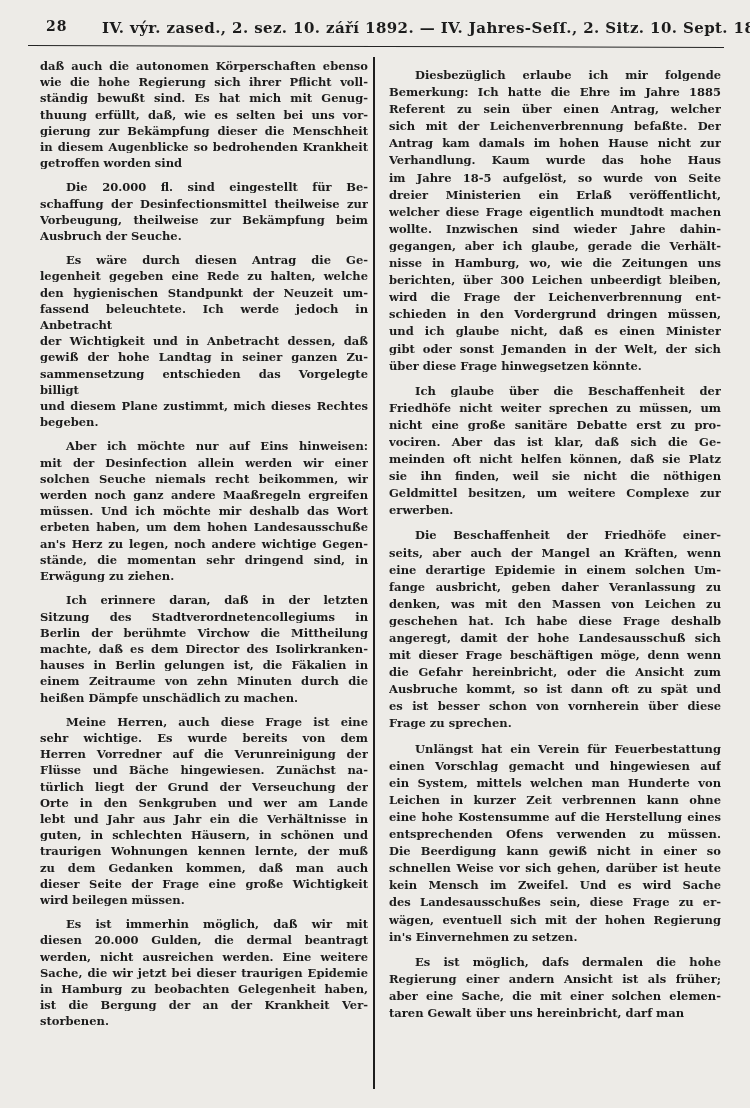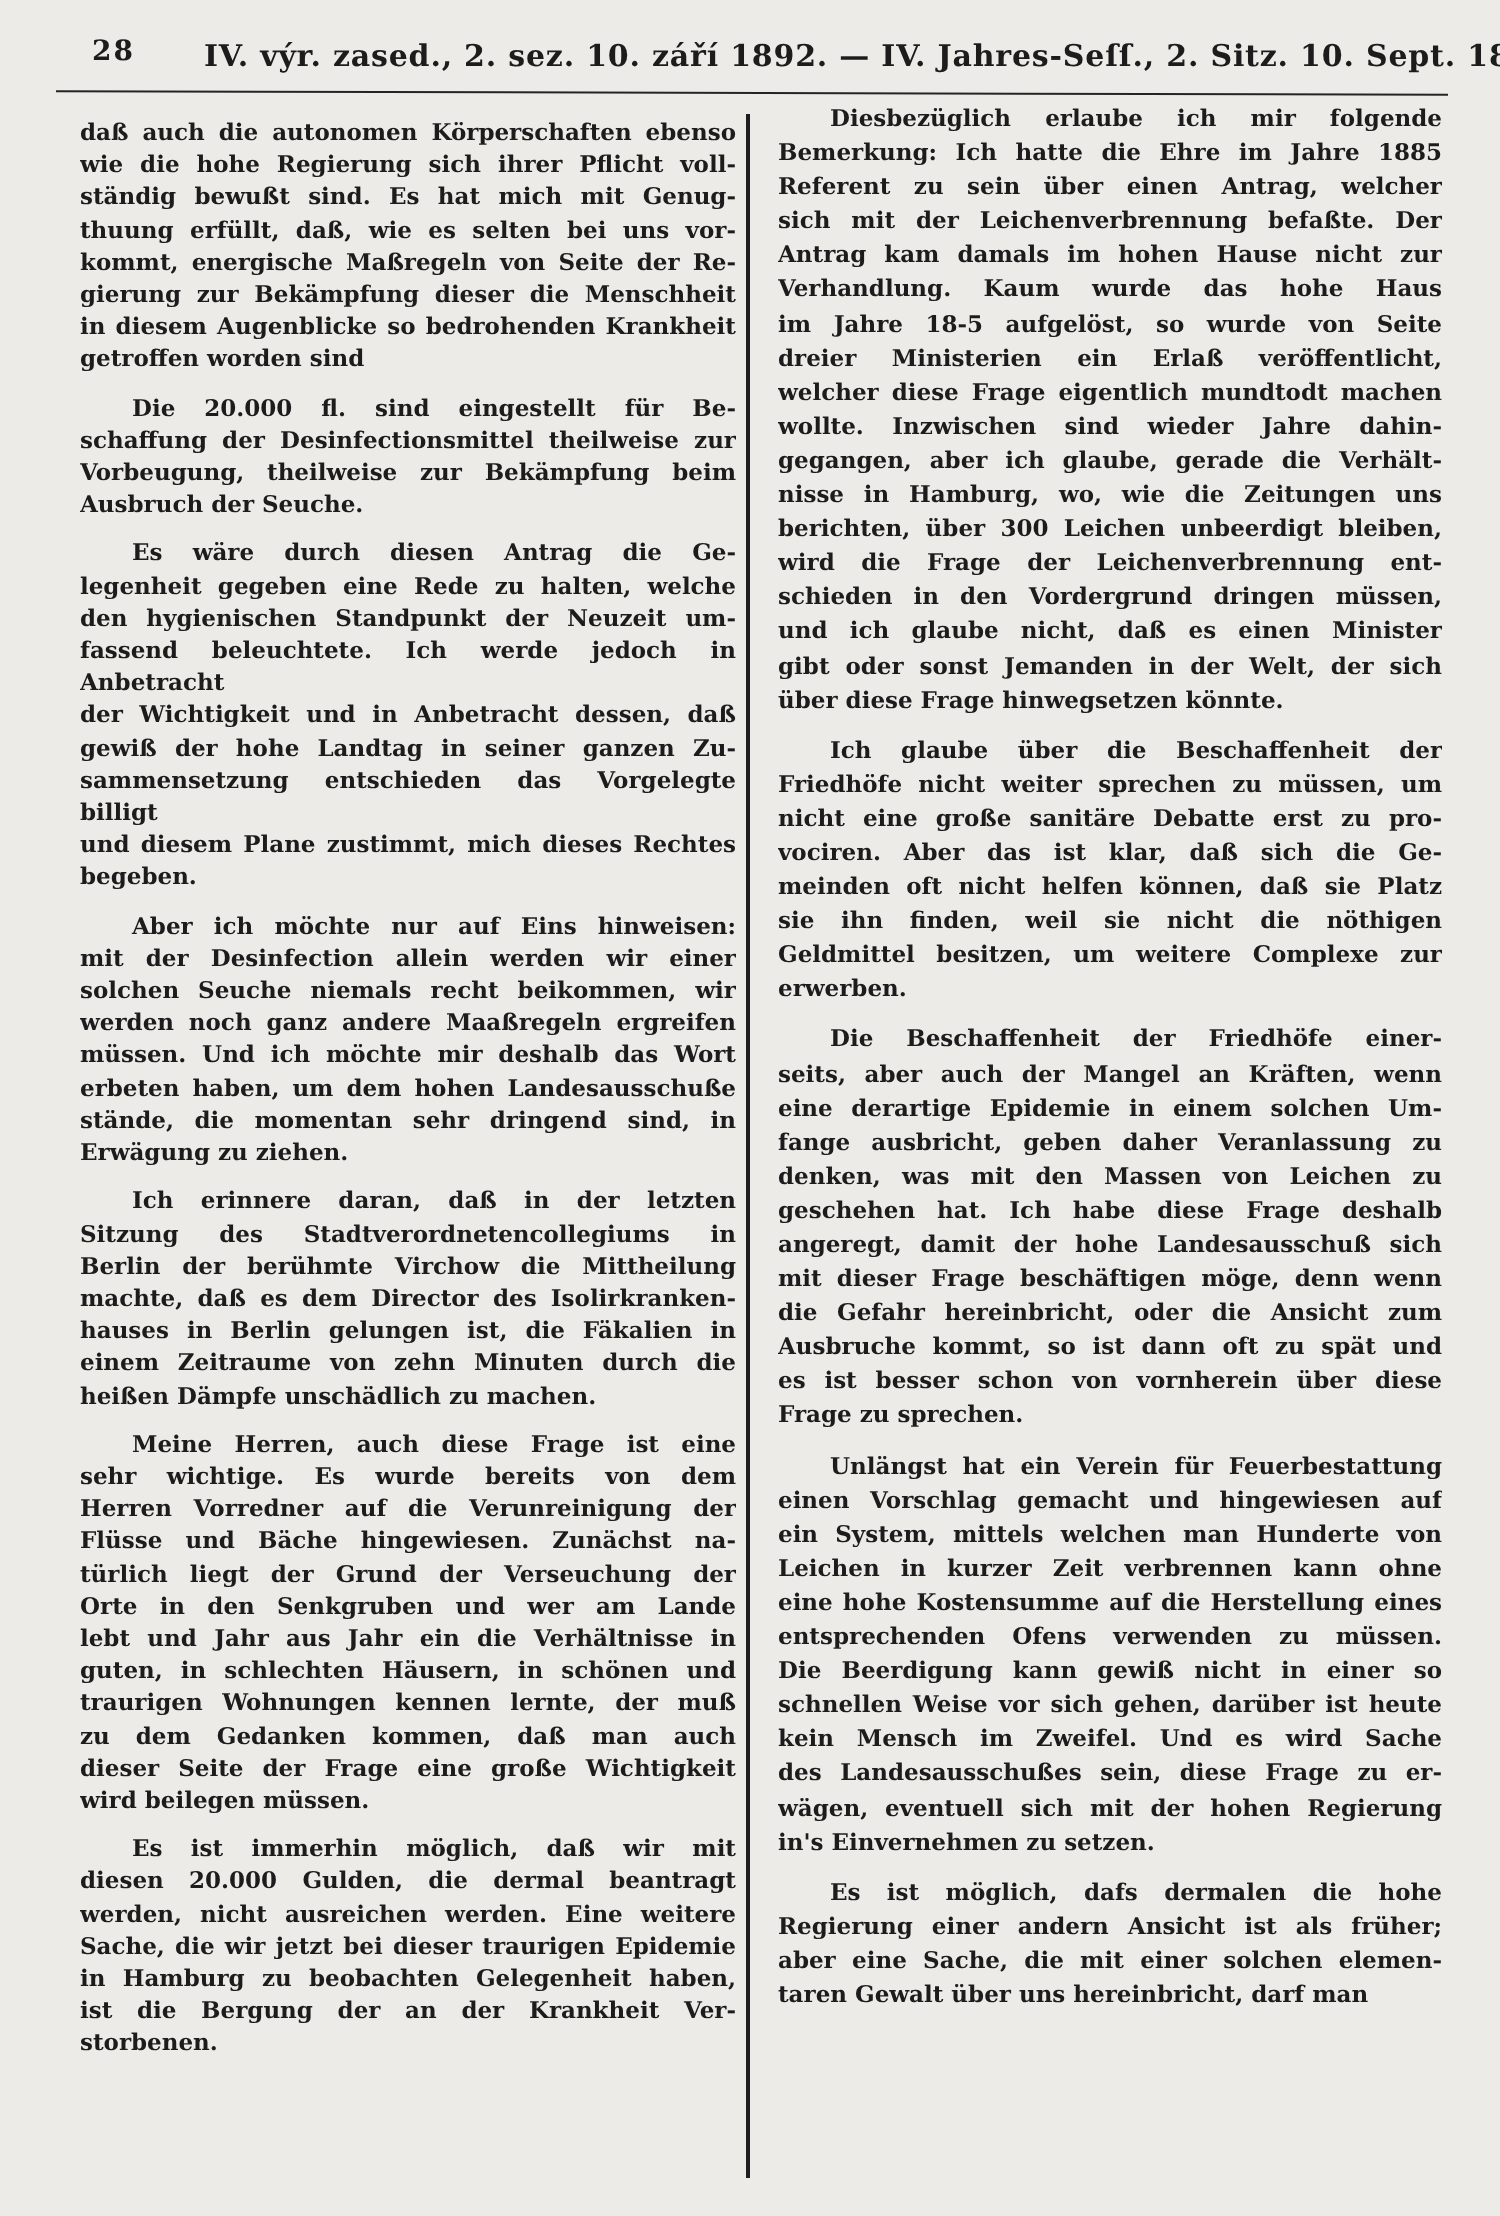--- a/index.html
+++ b/index.html
@@ -26,21 +26,21 @@
     position:absolute;left:28px;top:46px;width:696px;height:0;
     border-top:1.6px solid #242424;
     transform:rotate(.15deg);
   }
   .divider{
     position:absolute;left:373px;top:57px;width:1.6px;height:1032px;
     background:#1e1e1e;
   }
   .col{position:absolute;overflow:hidden;}
   .col.left{left:40px;top:58px;width:328px;height:1000px;}
-  .col.right{left:389px;top:51px;width:332px;height:1010px;}
+  .col.right{left:389px;top:67px;width:332px;height:1010px;}
   .para{margin:0;}
   .para + .para{margin-top:8px;}
   .line{
     font-size:11.5px;font-weight:700;
     text-align:justify;
     text-align-last:justify;
     white-space:normal;
   }
   .col.left  .line{line-height:16.2px;}
   .col.right .line{line-height:17.1px;}
@@ -56,21 +56,20 @@
     <span class="title">IV. výr. zased., 2. sez. 10. září 1892. — IV. Jahres-Seſſ., 2. Sitz. 10. Sept. 1892.</span>
   </div>
   <div class="header-rule"></div>
 
   <div class="col left">
       <div class="para">
         <div class="line first">daß auch die autonomen Körperschaften ebenso</div>
         <div class="line">wie die hohe Regierung sich ihrer Pflicht voll-</div>
         <div class="line">ständig bewußt sind. Es hat mich mit Genug-</div>
         <div class="line">thuung erfüllt, daß, wie es selten bei uns vor-</div>
-        <div class="line">kommt, energische Maßregeln von Seite der Re-</div>
         <div class="line">gierung zur Bekämpfung dieser die Menschheit</div>
         <div class="line">in diesem Augenblicke so bedrohenden Krankheit</div>
         <div class="line last">getroffen worden sind</div>
       </div>
       <div class="para indent">
         <div class="line first">Die 20.000 fl. sind eingestellt für Be-</div>
         <div class="line">schaffung der Desinfectionsmittel theilweise zur</div>
         <div class="line">Vorbeugung, theilweise zur Bekämpfung beim</div>
         <div class="line last">Ausbruch der Seuche.</div>
       </div>
@@ -85,20 +84,21 @@
         <div class="line">und diesem Plane zustimmt, mich dieses Rechtes</div>
         <div class="line last">begeben.</div>
       </div>
       <div class="para indent">
         <div class="line first">Aber ich möchte nur auf Eins hinweisen:</div>
         <div class="line">mit der Desinfection allein werden wir einer</div>
         <div class="line">solchen Seuche niemals recht beikommen, wir</div>
         <div class="line">werden noch ganz andere Maaßregeln ergreifen</div>
         <div class="line">müssen. Und ich möchte mir deshalb das Wort</div>
         <div class="line">erbeten haben, um dem hohen Landesausschuße</div>
+        <div class="line">an's Herz zu legen, noch andere wichtige Gegen-</div>
         <div class="line">stände, die momentan sehr dringend sind, in</div>
         <div class="line last">Erwägung zu ziehen.</div>
       </div>
       <div class="para indent">
         <div class="line first">Ich erinnere daran, daß in der letzten</div>
         <div class="line">Sitzung des Stadtverordnetencollegiums in</div>
         <div class="line">Berlin der berühmte Virchow die Mittheilung</div>
         <div class="line">machte, daß es dem Director des Isolirkranken-</div>
         <div class="line">hauses in Berlin gelungen ist, die Fäkalien in</div>
         <div class="line">einem Zeitraume von zehn Minuten durch die</div>

